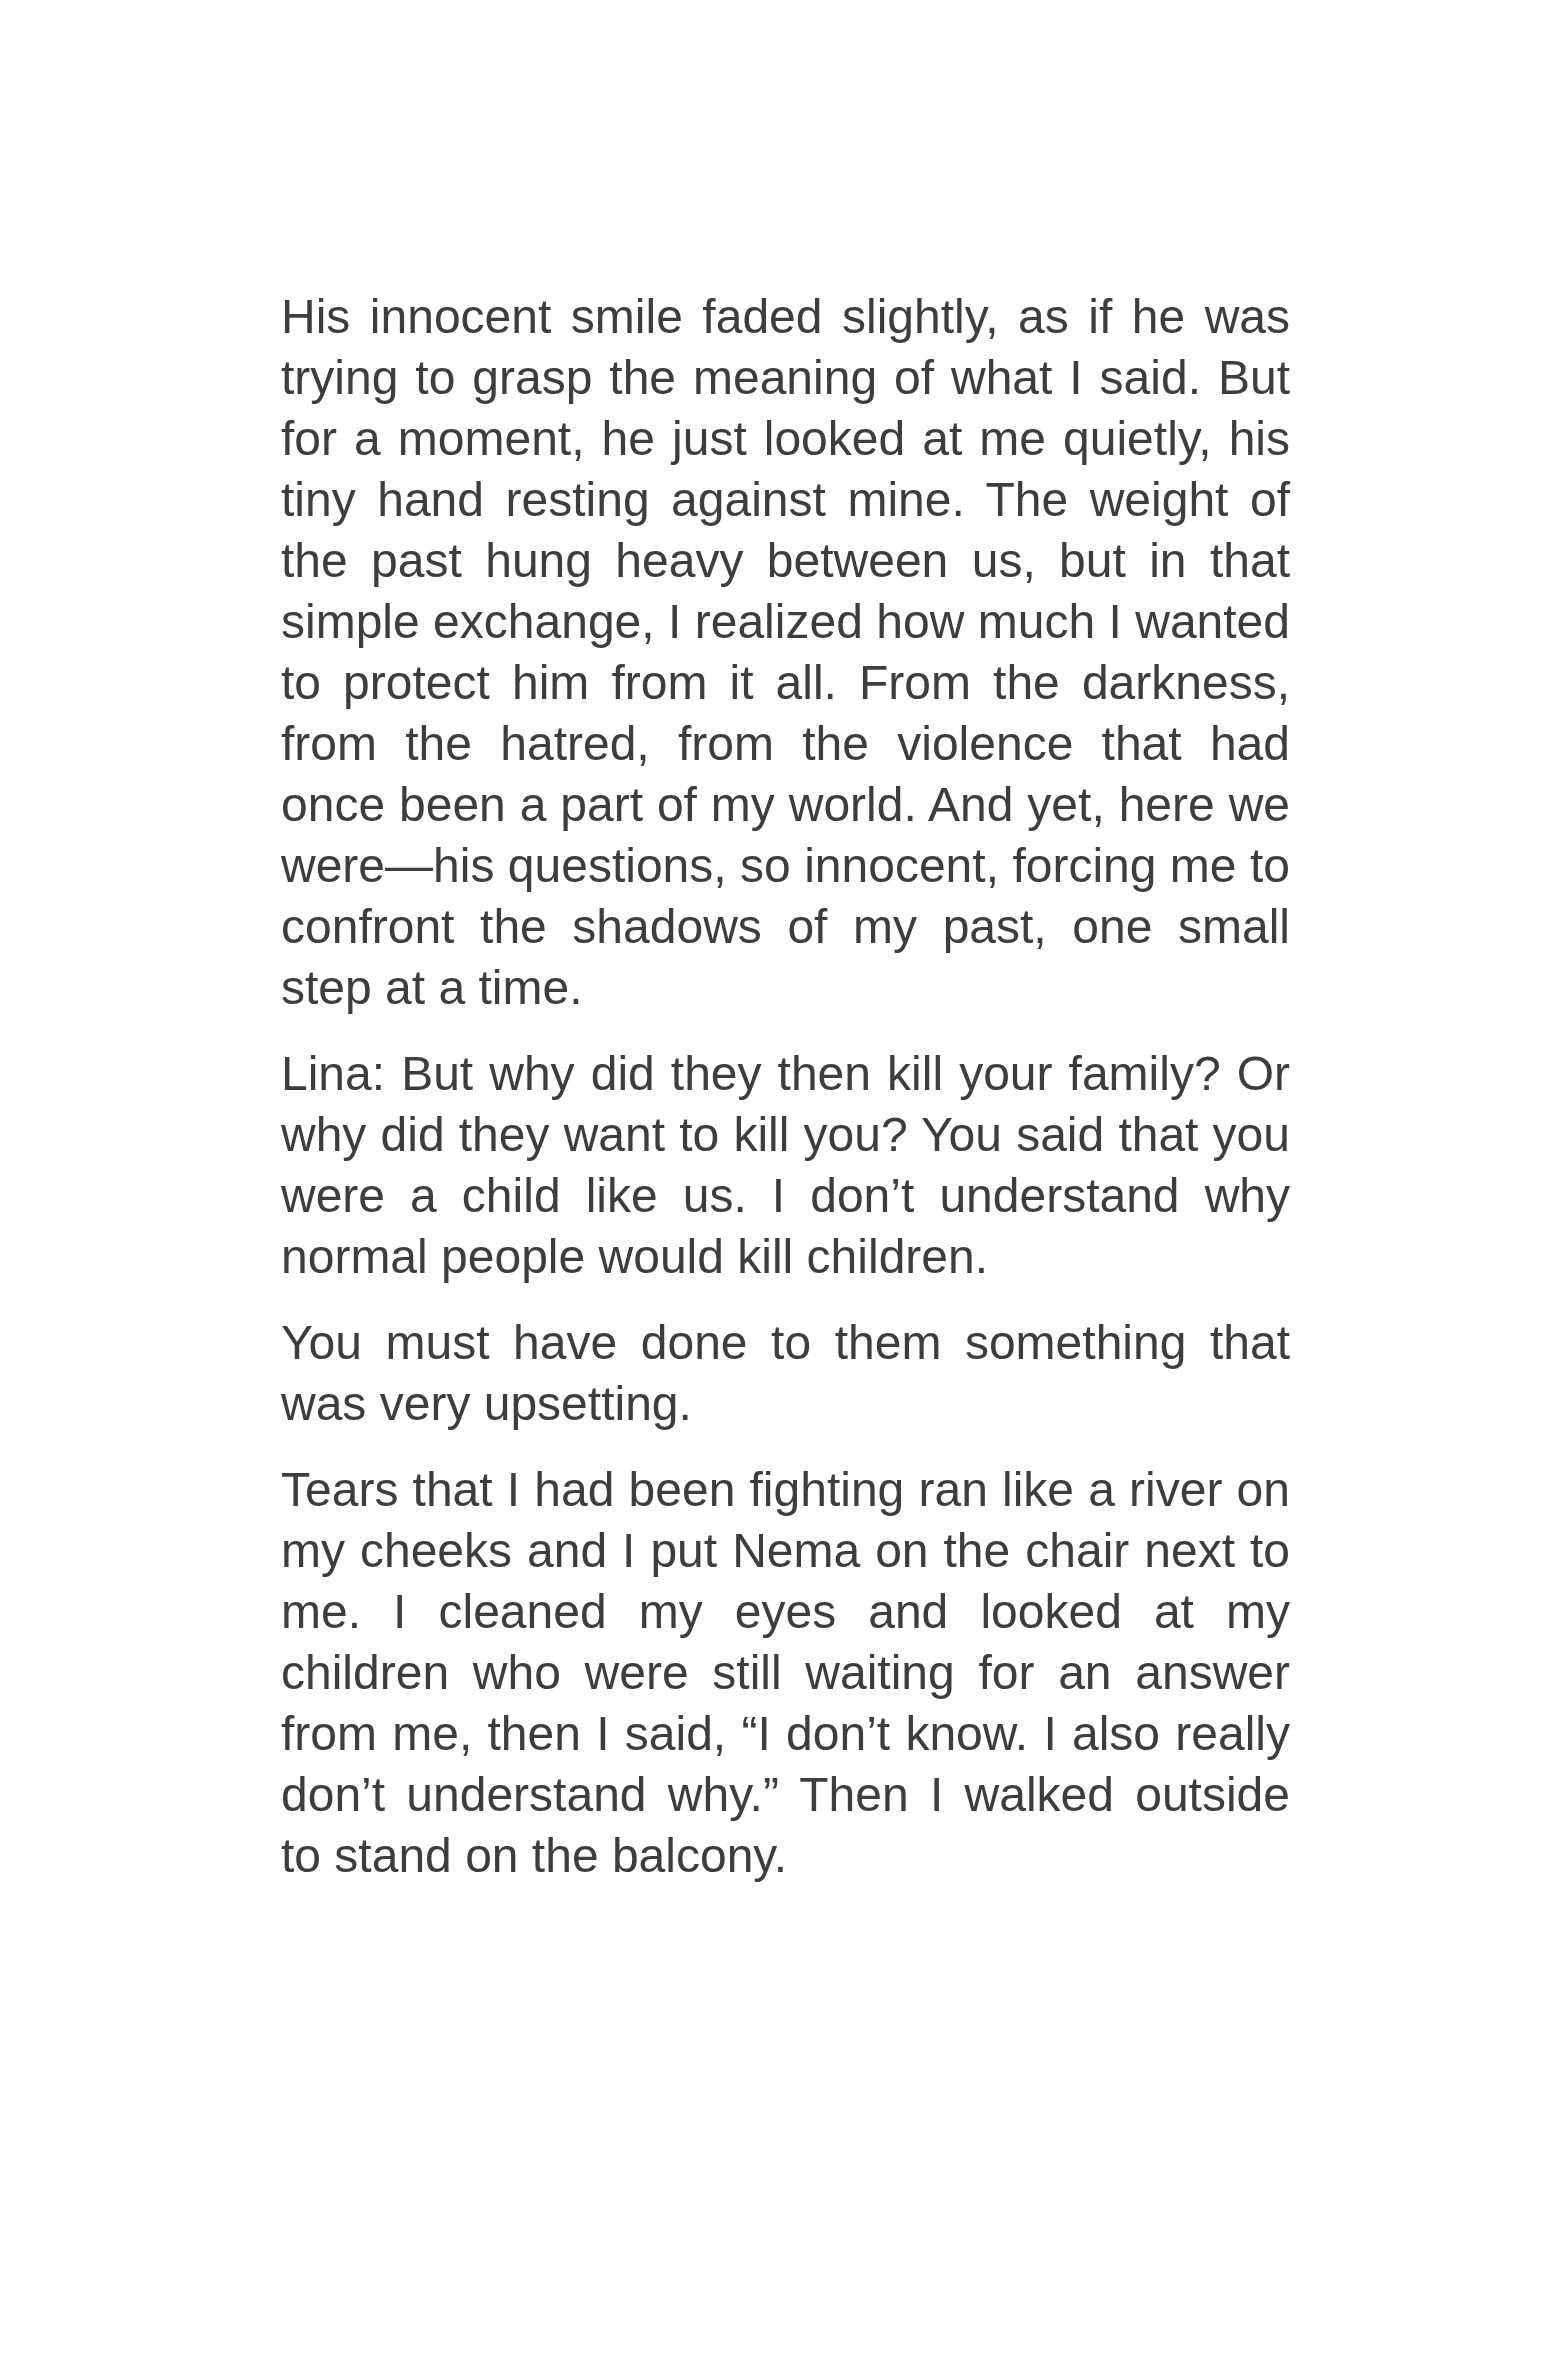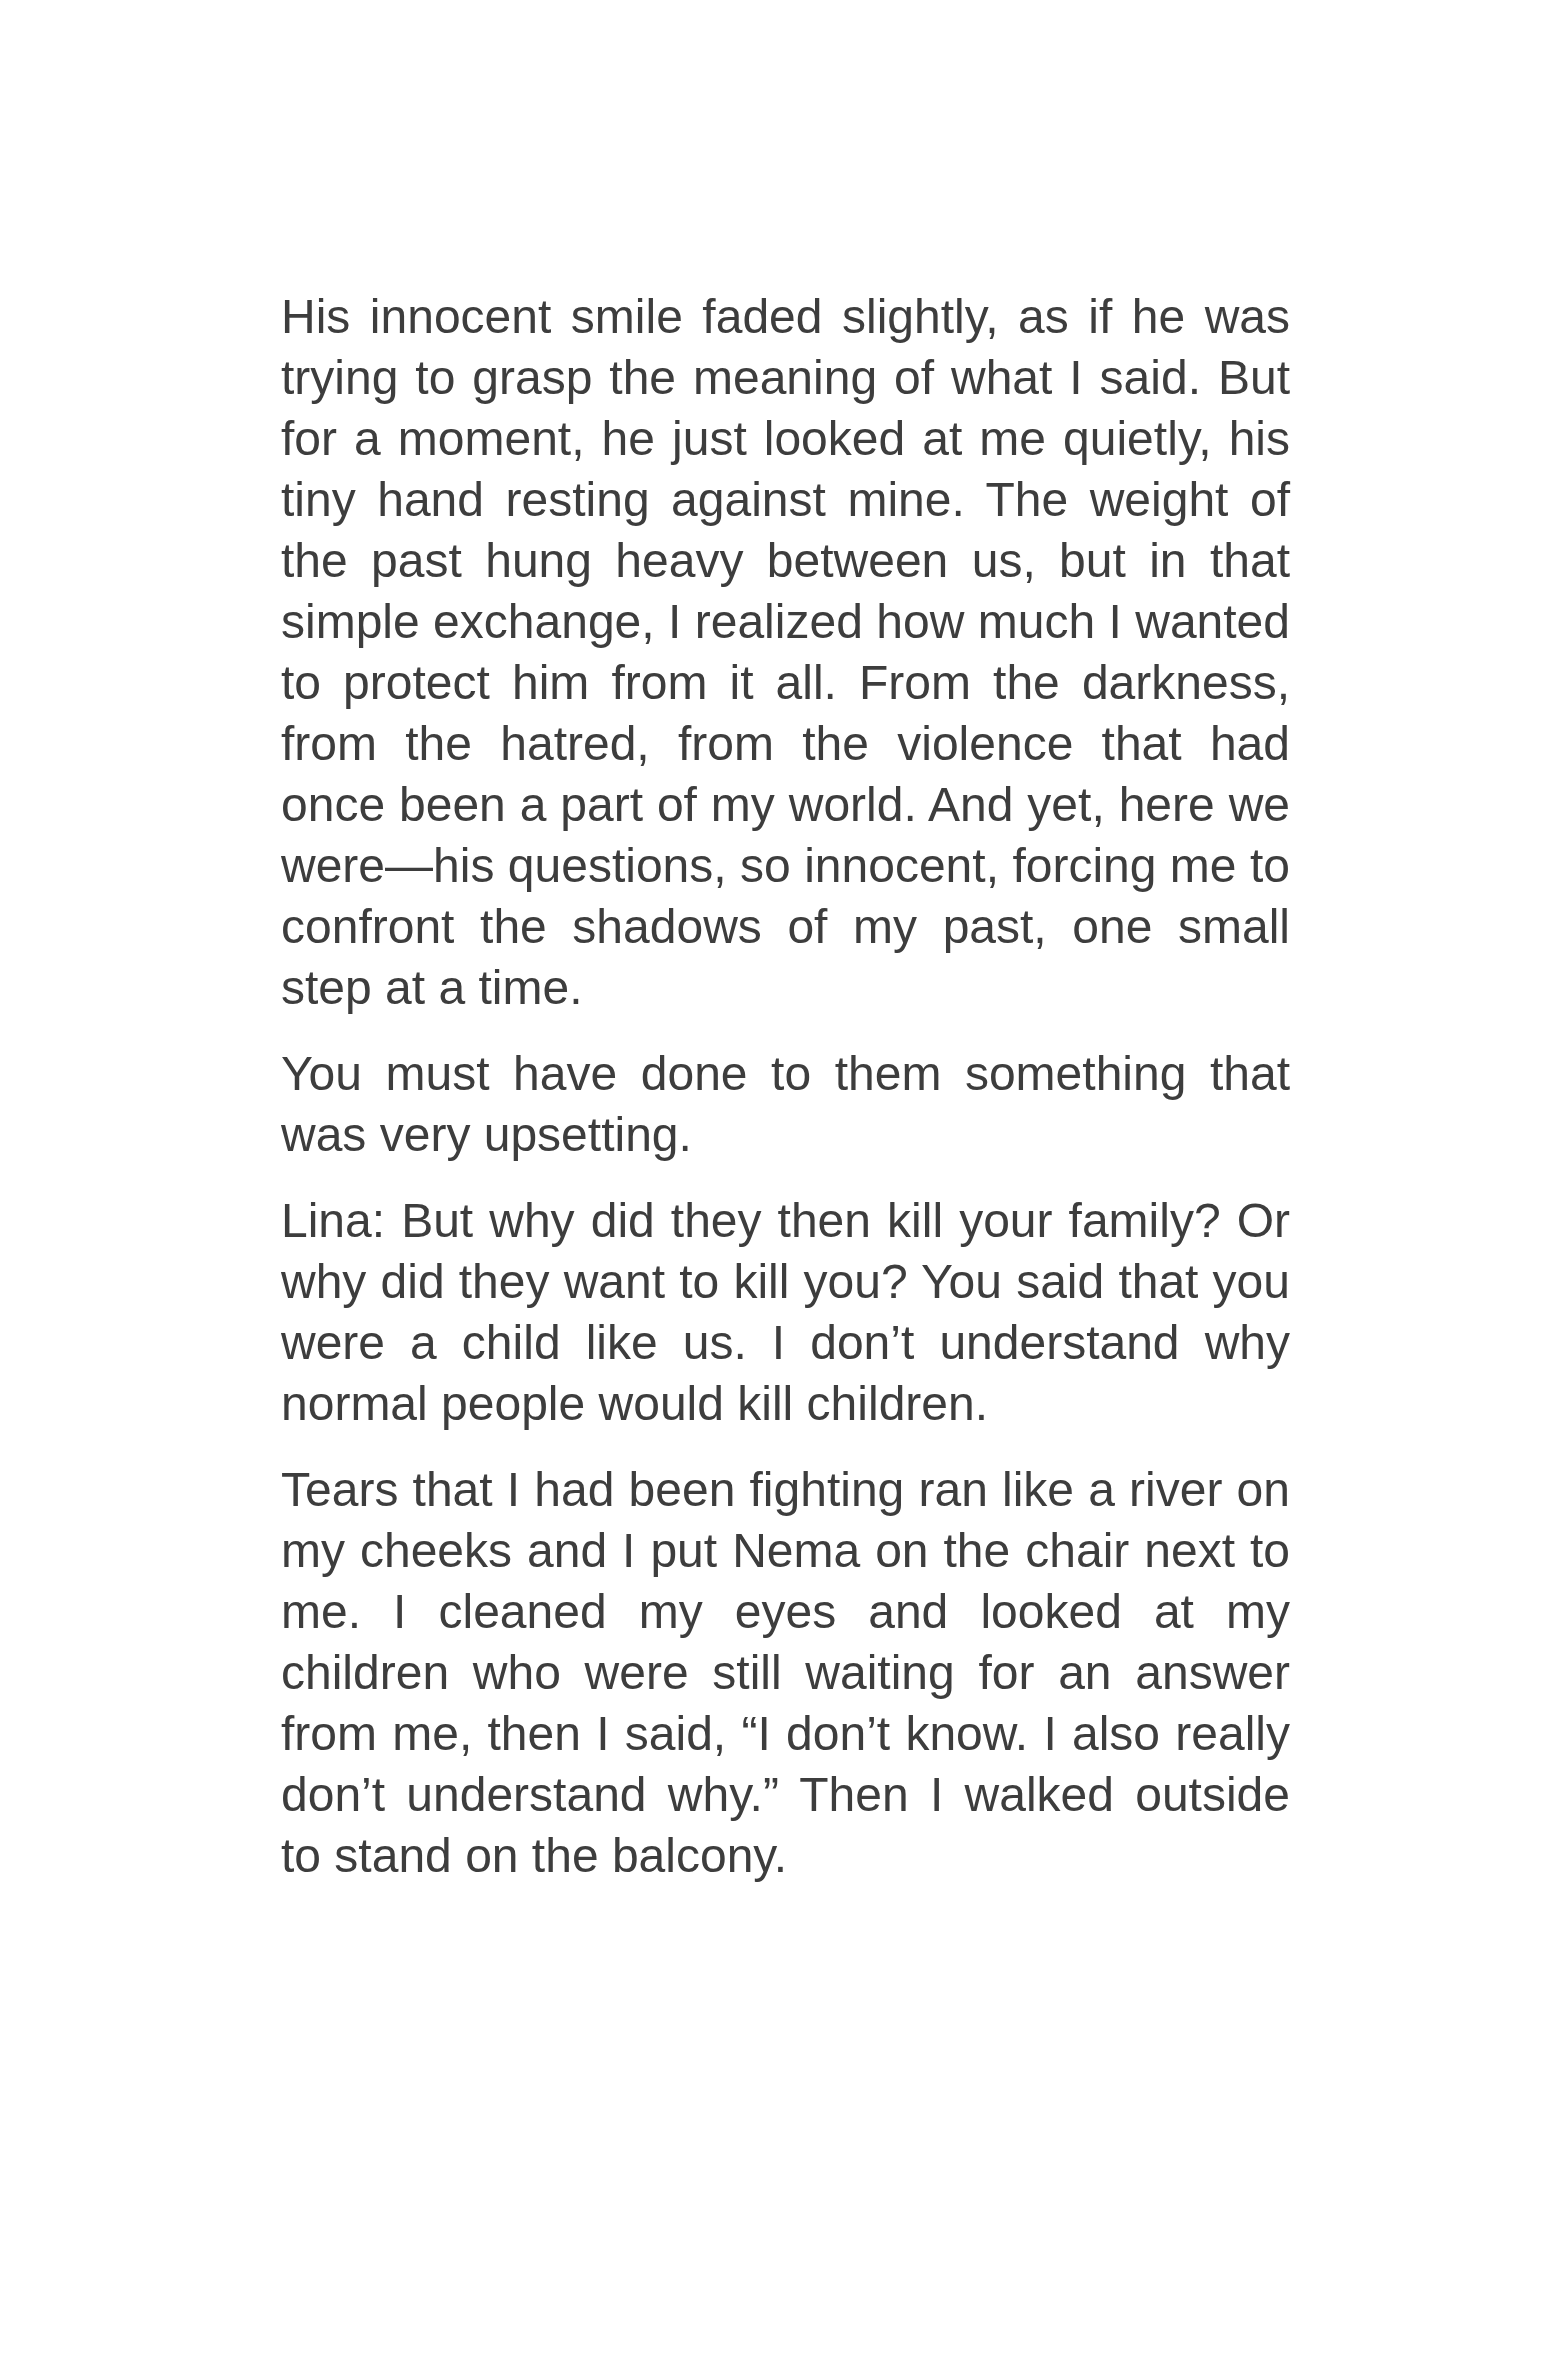--- a/index.html
+++ b/index.html
@@ -47,19 +47,19 @@
     line-height: 50px;
     color: #222222;
   }
 </style>
 </head>
 <body>
 
 <div class="page">
   <div class="text-block">
     <p class="para">His innocent smile faded slightly, as if he was trying to grasp the meaning of what I said. But for a moment, he just looked at me quietly, his tiny hand resting against mine. The weight of the past hung heavy between us, but in that simple exchange, I realized how much I wanted to protect him from it all. From the darkness, from the hatred, from the violence that had once been a part of my world. And yet, here we were—his questions, so innocent, forcing me to confront the shadows of my past, one small step at a time.</p>
+    <p class="para">Lina: But why did they then kill your family? Or why did they want to kill you? You said that you were a child like us. I don’t understand why normal people would kill children.</p>
     <p class="para">You must have done to them something that was very upsetting.</p>
-    <p class="para">Lina: But why did they then kill your family? Or why did they want to kill you? You said that you were a child like us. I don’t understand why normal people would kill children.</p>
     <p class="para">Tears that I had been fighting ran like a river on my cheeks and I put Nema on the chair next to me. I cleaned my eyes and looked at my children who were still waiting for an answer from me, then I said, “I don’t know. I also really don’t understand why.” Then I walked outside to stand on the balcony.</p>
   </div>
   <div class="page-number">5</div>
 </div>
 
 
 </body></html>

